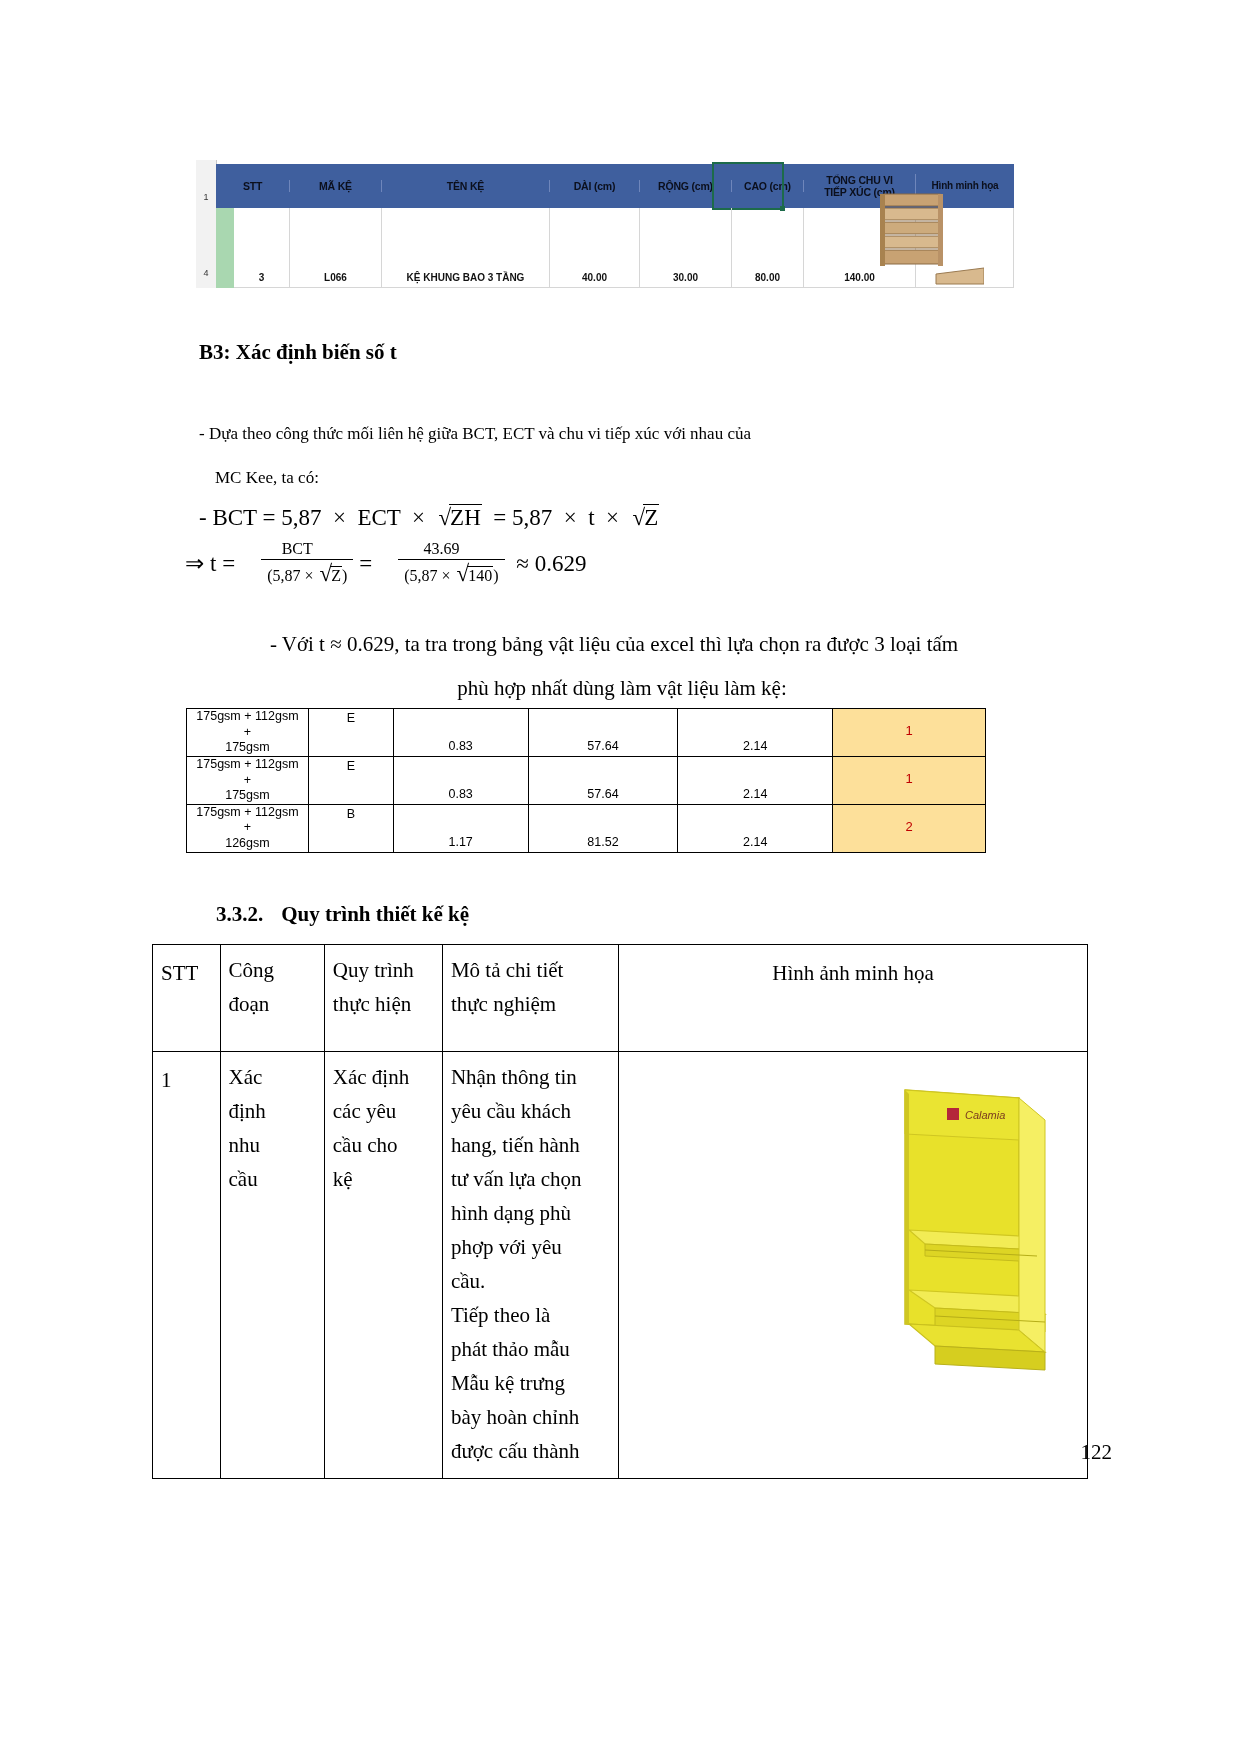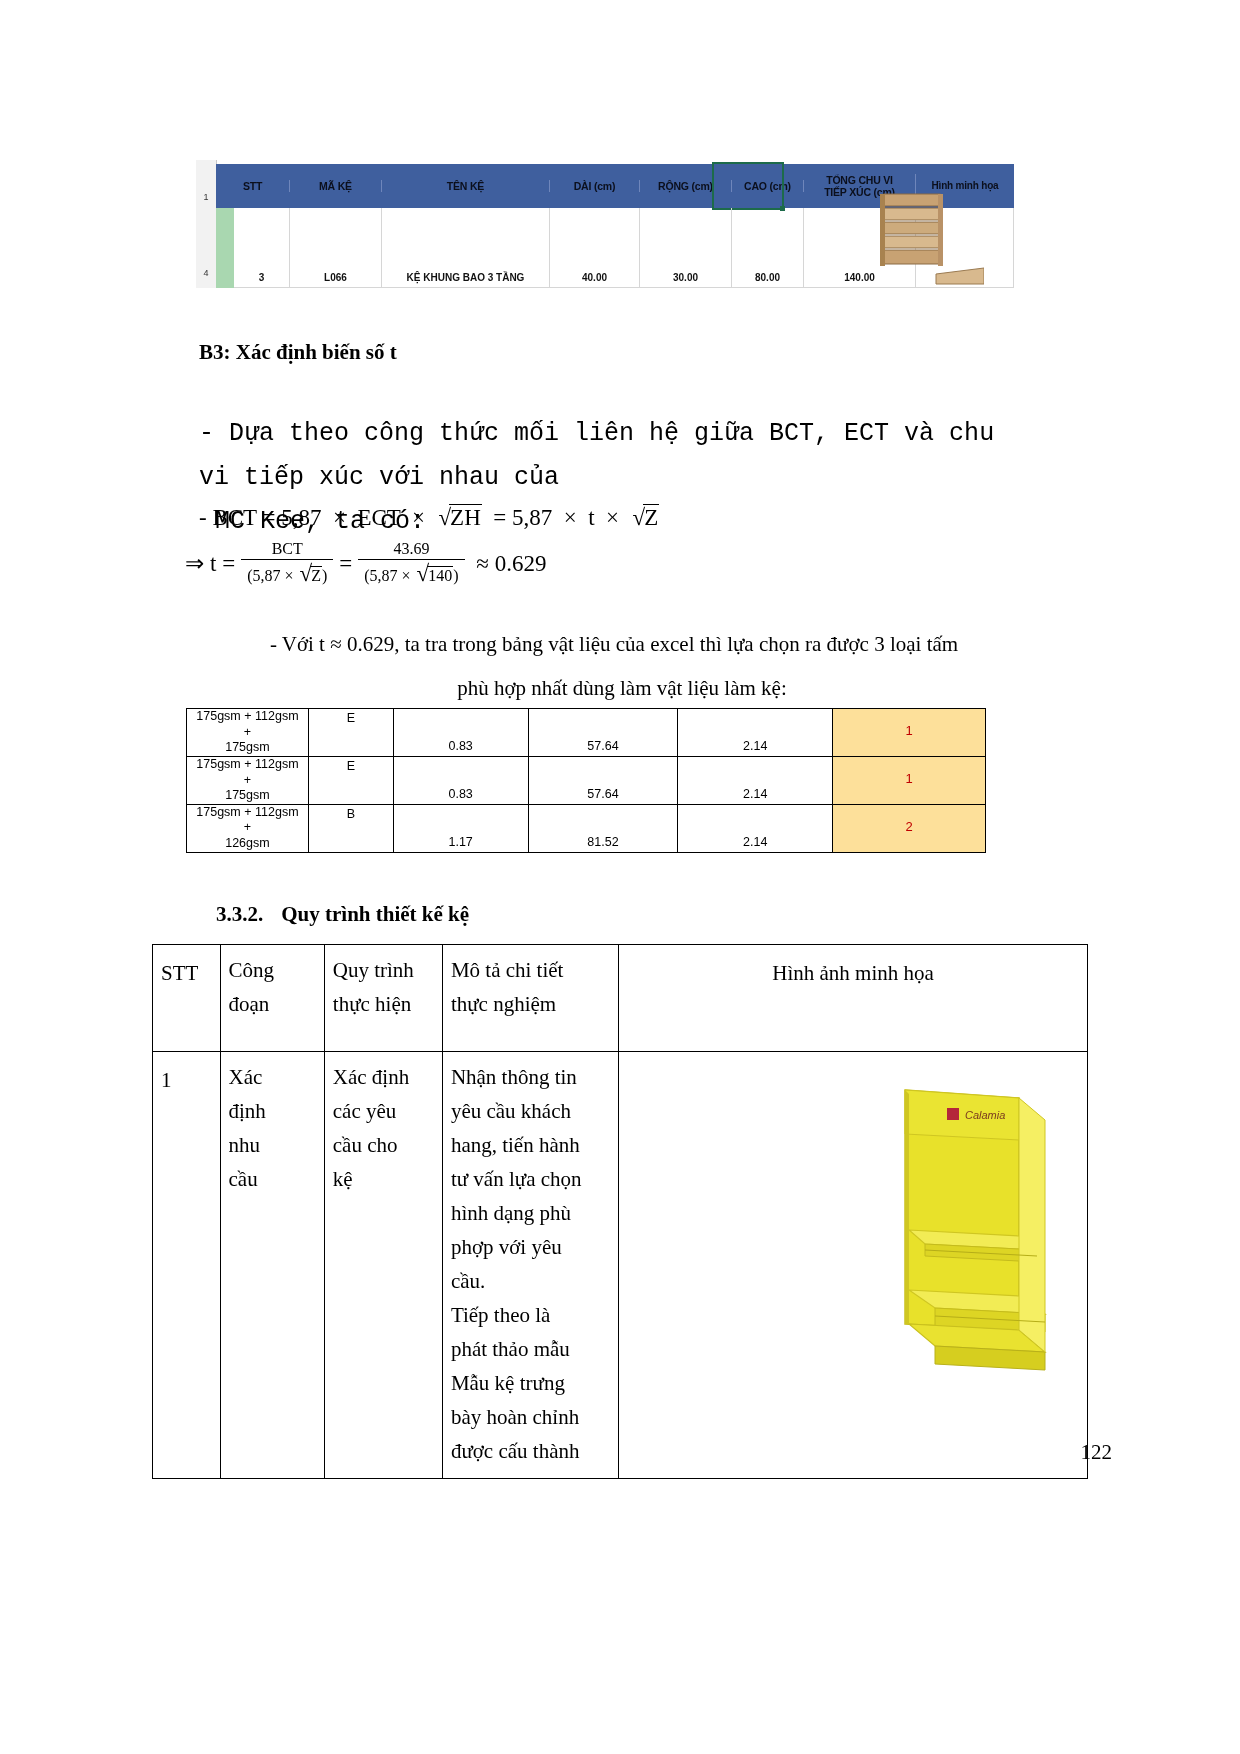--- a/index.html
+++ b/index.html
@@ -137,23 +137,22 @@
     left: 199px;
     top: 340px;
     font-size: 21px;
     font-weight: bold;
   }
   .p1 {
     position: absolute;
     left: 199px;
     top: 412px;
     width: 820px;
-    font-size: 25px;
+    font-size: 17px;
     line-height: 44px;
-    font-family: Liberation Mono, monospace;
   }
   .p1 .ind { display: block; padding-left: 16px; }
 
   .eq-line {
     position: absolute;
     left: 199px;
     top: 504px;
     font-size: 23px;
     white-space: nowrap;
   }
@@ -188,20 +187,21 @@
     font-size: 16px;
   }
   .frac .num {
     padding: 0 6px 1px 6px;
     line-height: 1.15;
   }
   .frac .den {
     border-top: 1.3px solid #000;
     padding: 1px 6px 0 6px;
     line-height: 1.15;
+    margin-left: 20px;
   }
 
   .p2 {
     position: absolute;
     left: 199px;
     top: 622px;
     width: 830px;
     font-size: 21px;
     line-height: 44px;
     text-align: center;

